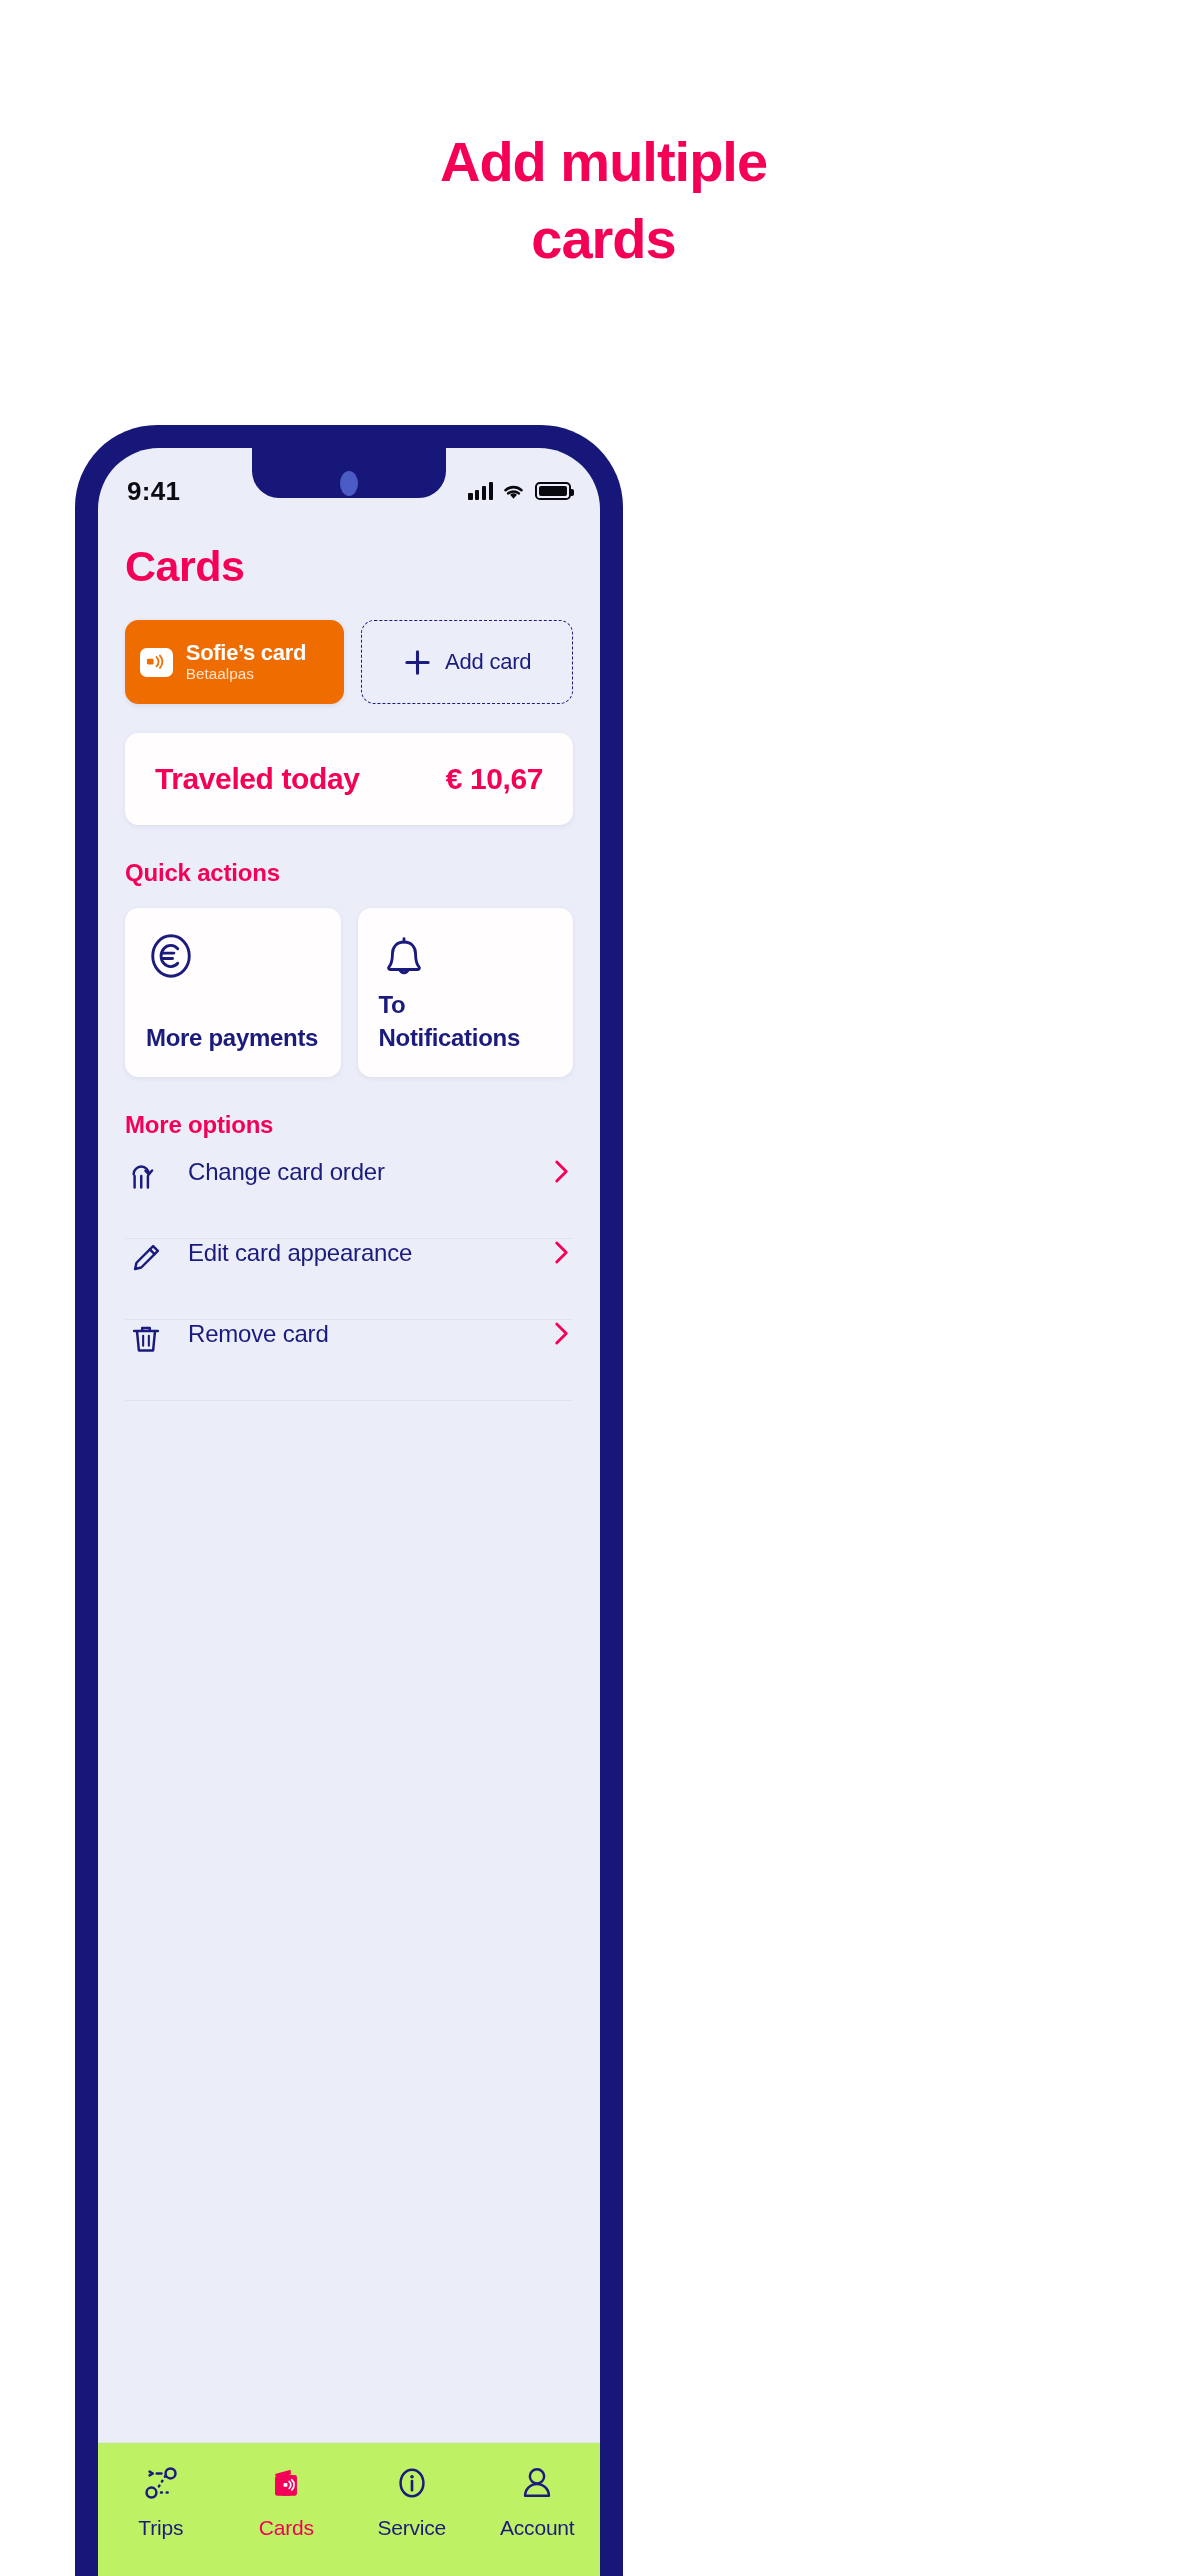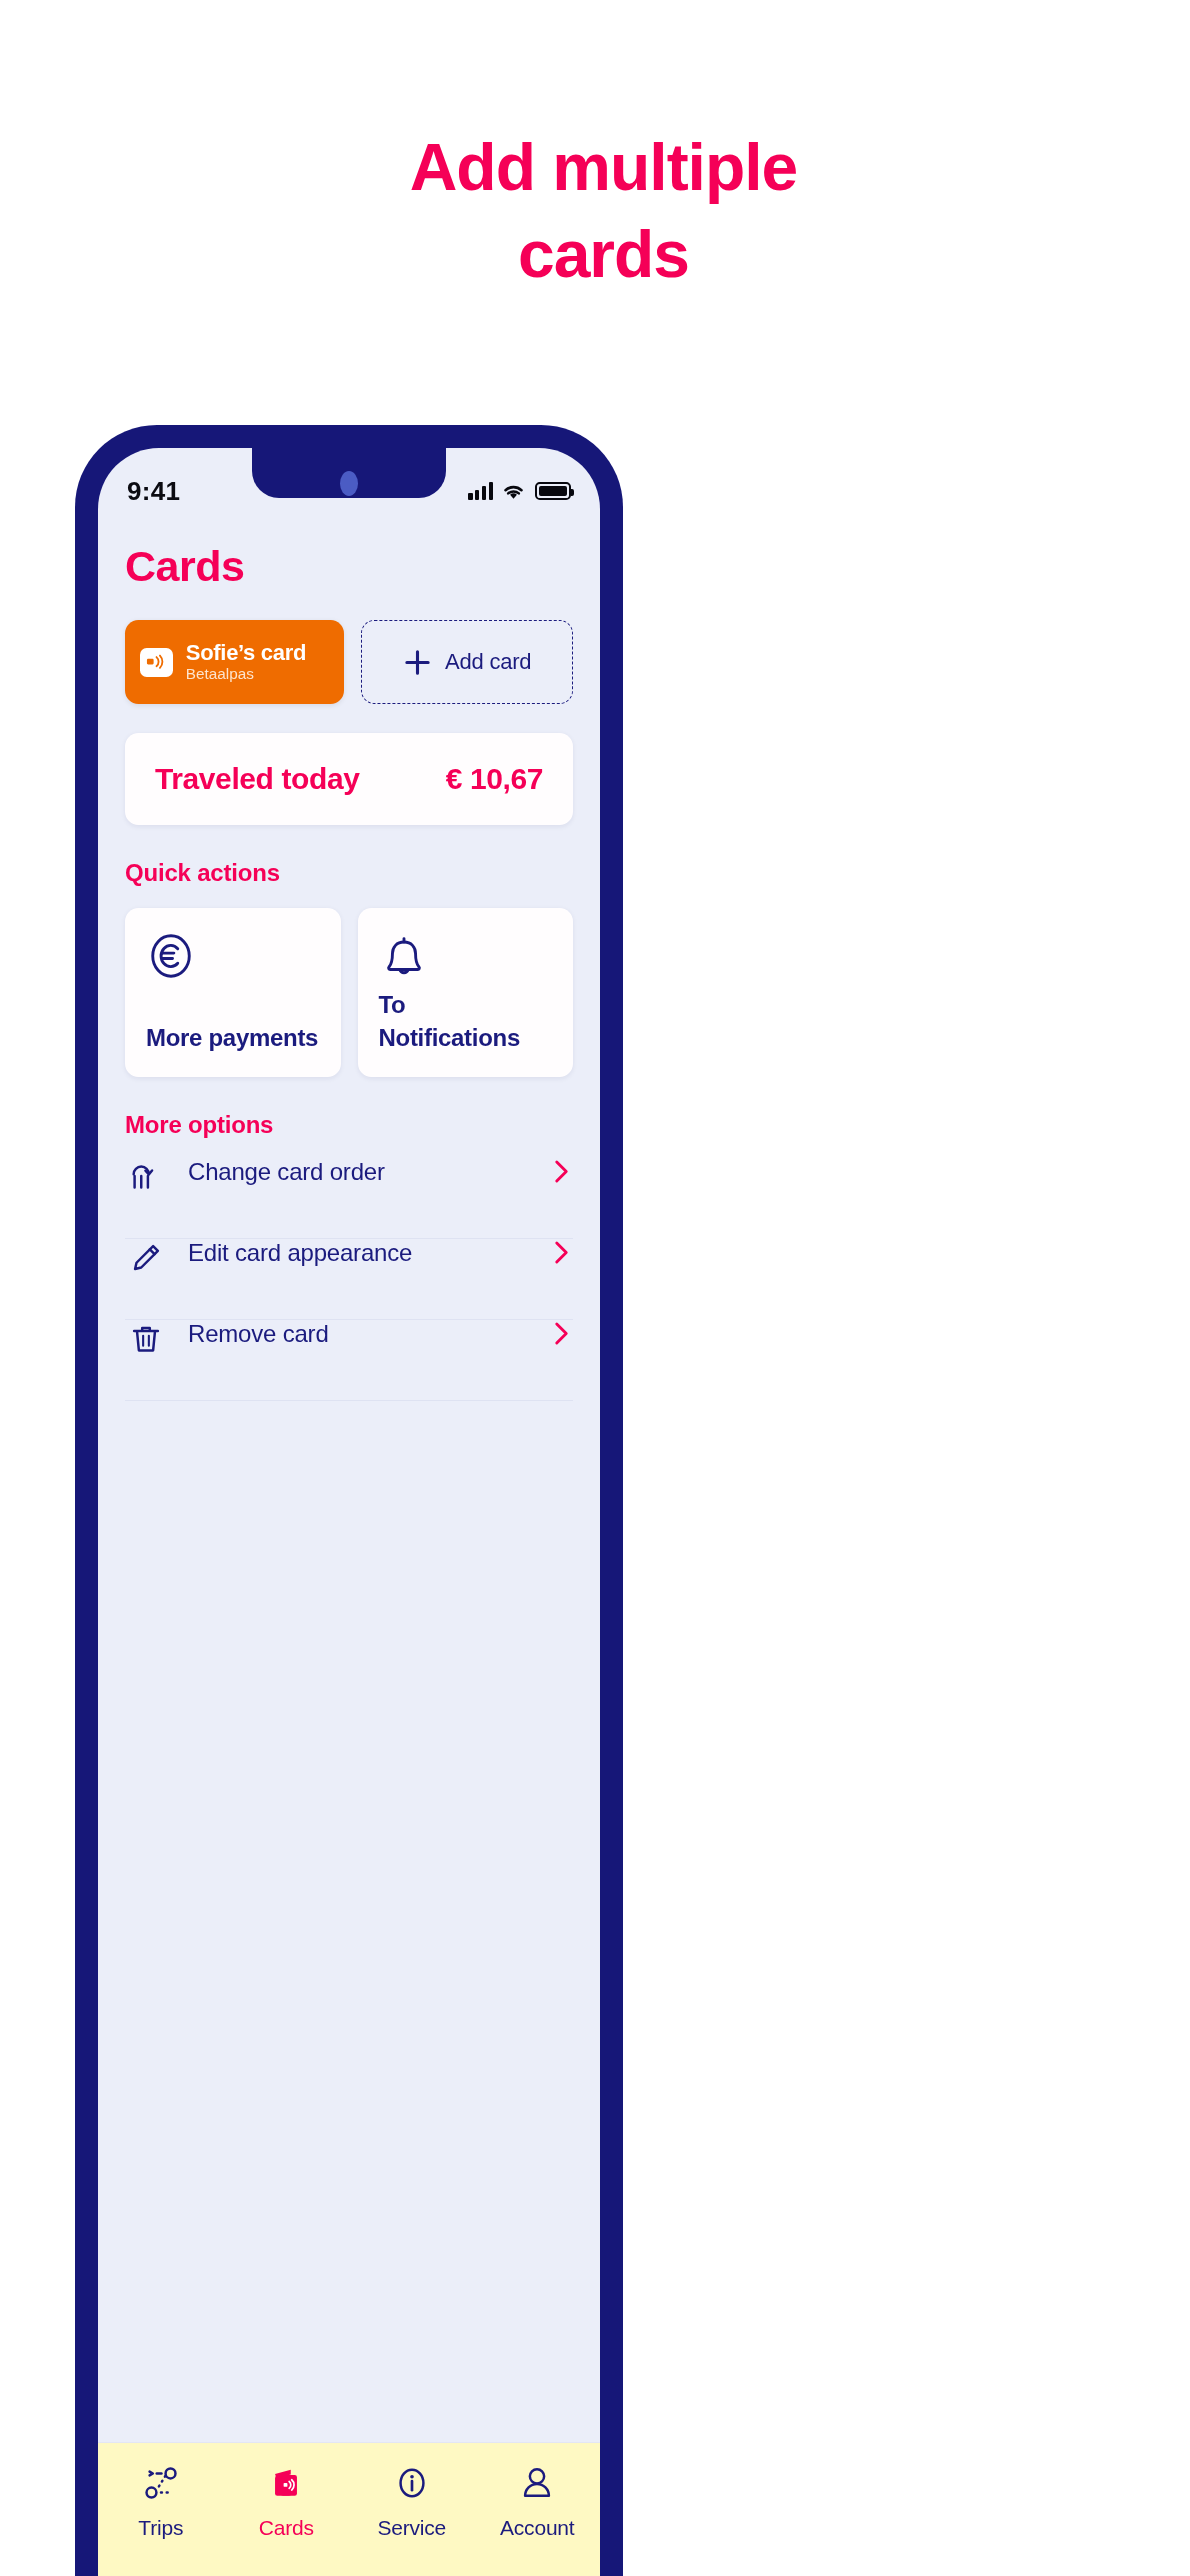--- a/index.html
+++ b/index.html
@@ -11,21 +11,21 @@
     position:relative;
   }
 
   
   .headline {
     position:absolute;
     top:134px; left:0; width:1190px;
     text-align:center;
     color:#f50057;
     font-weight:bold;
-    font-size:66px;
+    font-size:56px;
     line-height:1.0;
     letter-spacing:-1px;
     padding-left:17px;
   }
   .headline .l1 { display:block; }
   .headline .l2 { display:block; margin-top:21px; }
 
   
   .phone {
     position:absolute;
@@ -163,21 +163,21 @@
   }
   .opt-row:last-child { border-bottom:1.4px solid #dee2f2; }
   .opt-icon { flex:0 0 42px; display:flex; align-items:center; justify-content:center; }
   .opt-label { flex:1; color:#1b1b7e; font-size:24px; letter-spacing:-0.2px; }
   .opt-chev { flex:0 0 23px; display:flex; align-items:center; justify-content:center; }
 
   
   .tabbar {
     position:absolute; bottom:0; left:0;
     width:502px; height:134px;
-    background:#fef9c3;
+    background:#bef264;
     border-top:1.4px solid #e3e6f4;
     display:flex; align-items:flex-start; padding-top:19px;
     z-index:5;
   }
   .tab {
     flex:1; display:flex; flex-direction:column;
     align-items:center; gap:11.5px;
   }
   .tab-icon { height:42px; display:flex; align-items:center; justify-content:center; }
   .tab-label { font-size:21px; color:#1b1b7e; letter-spacing:-0.2px; }

